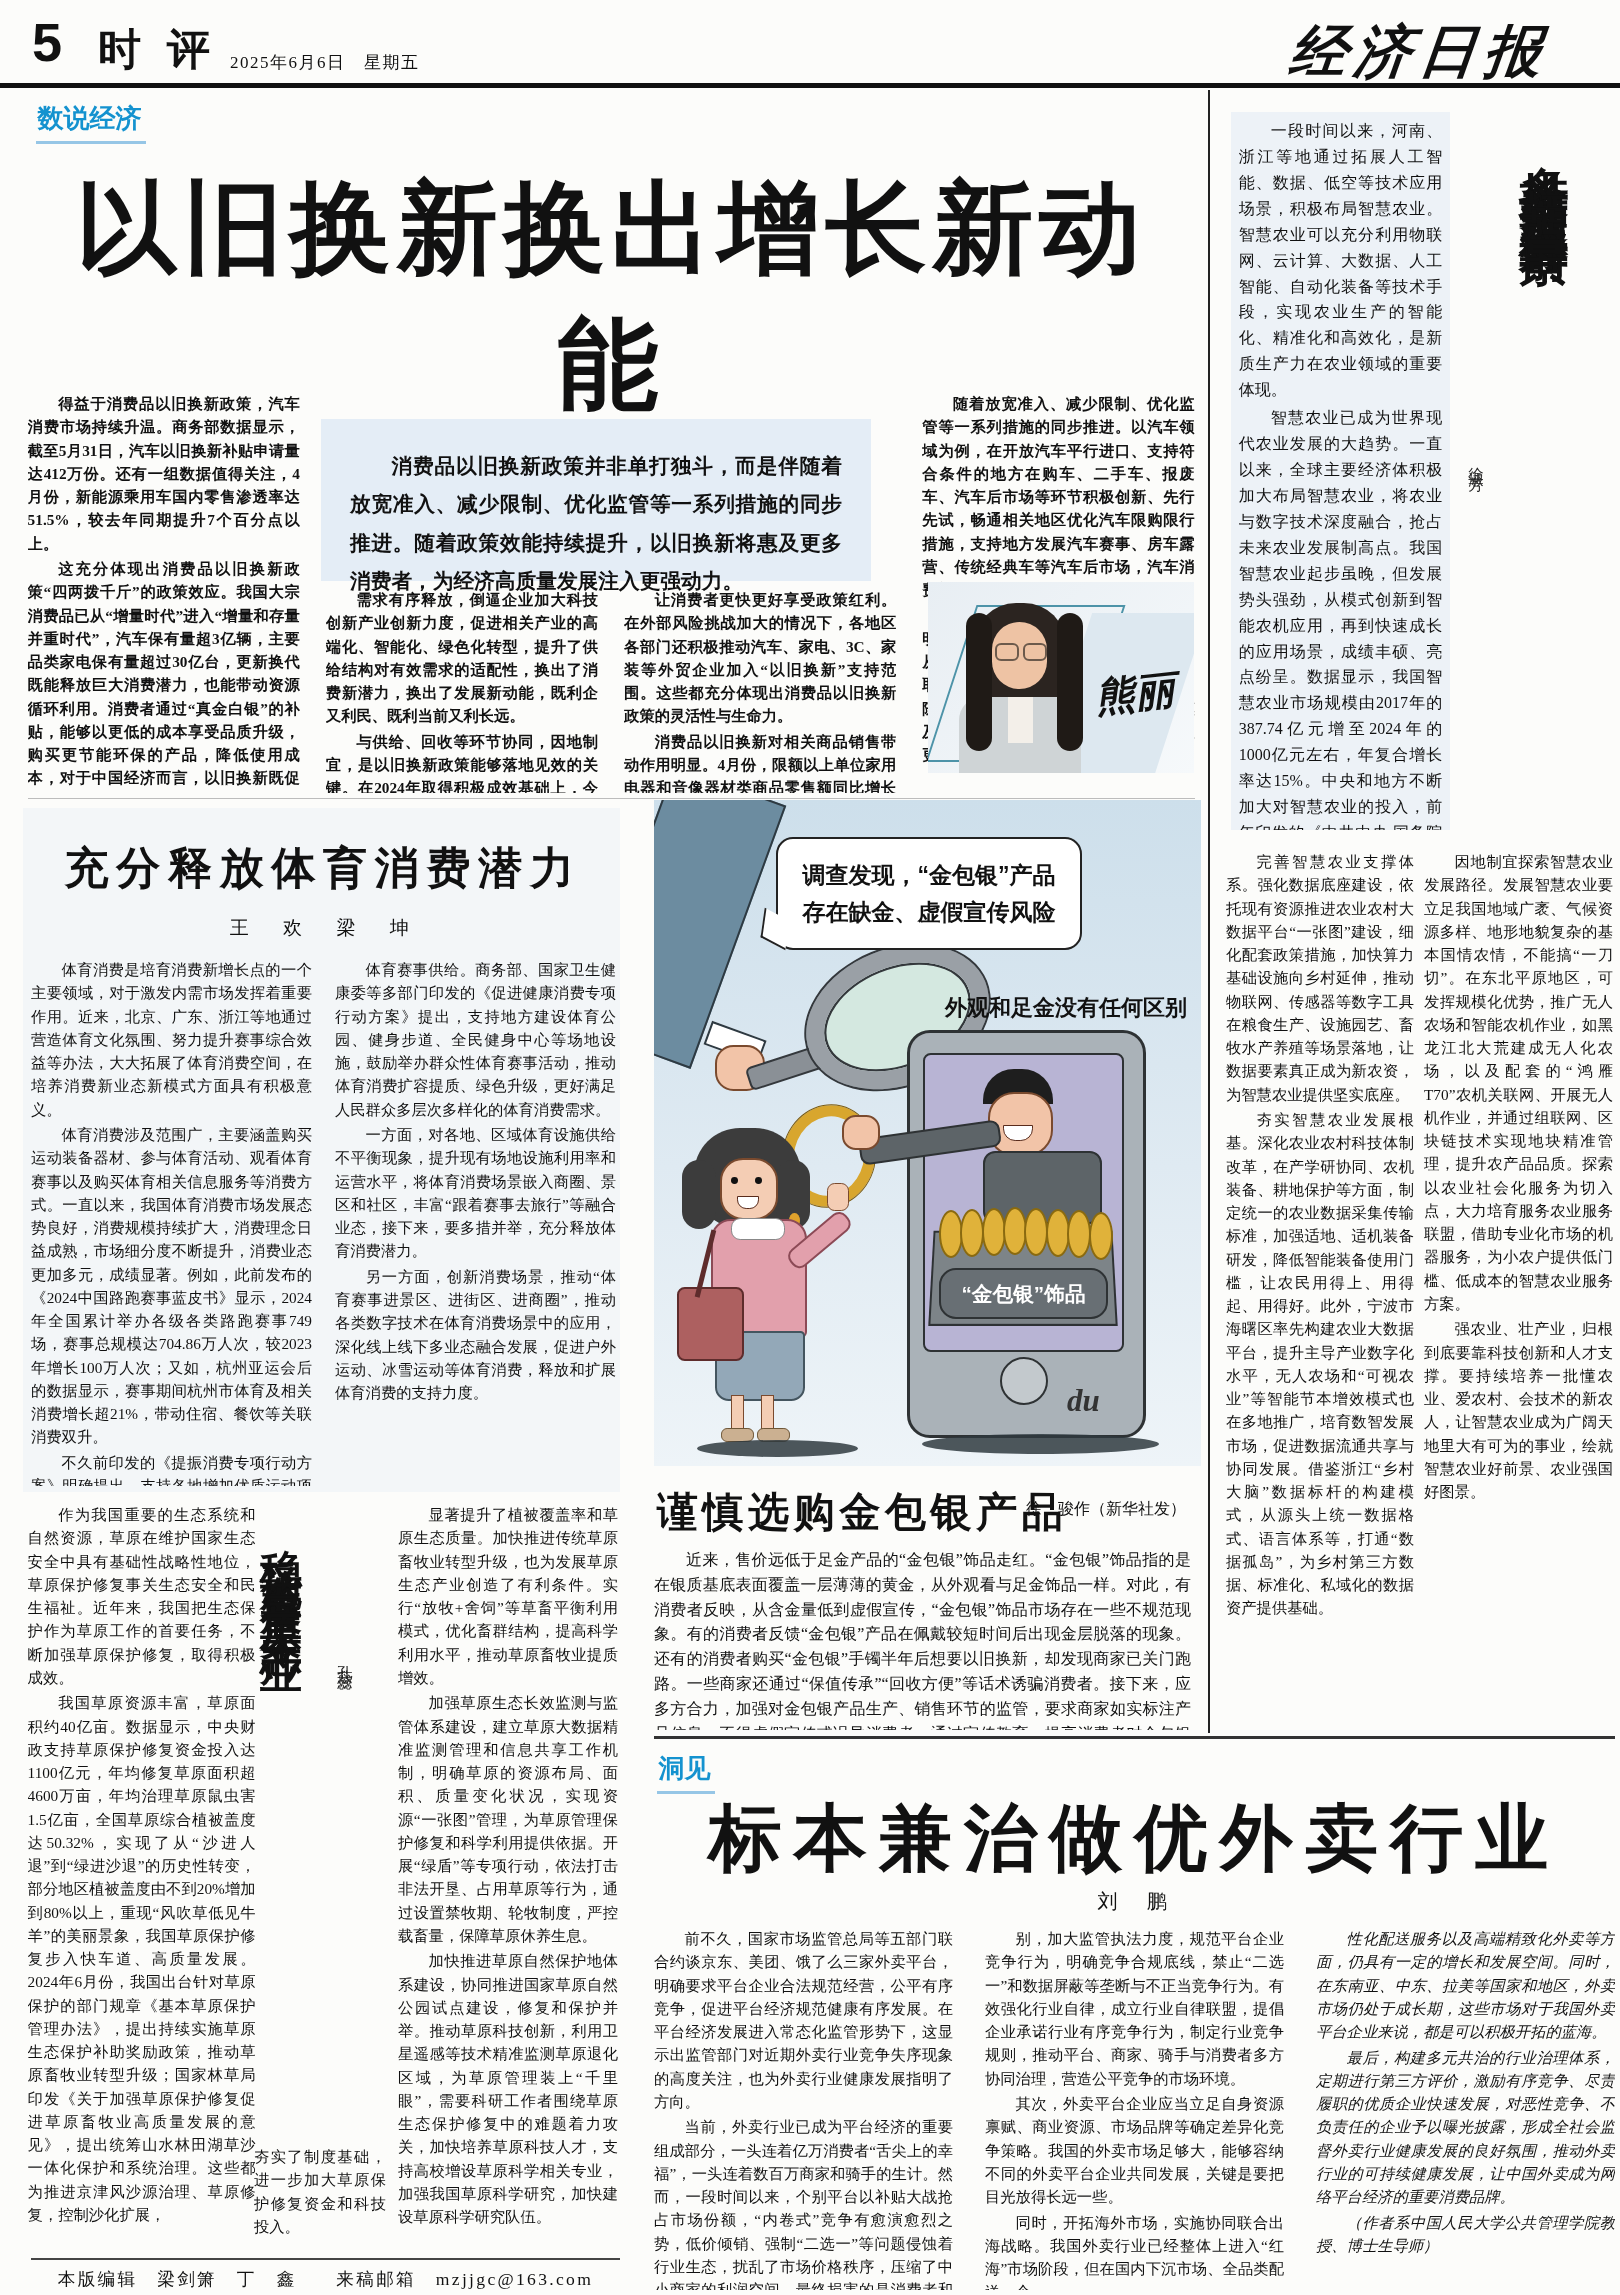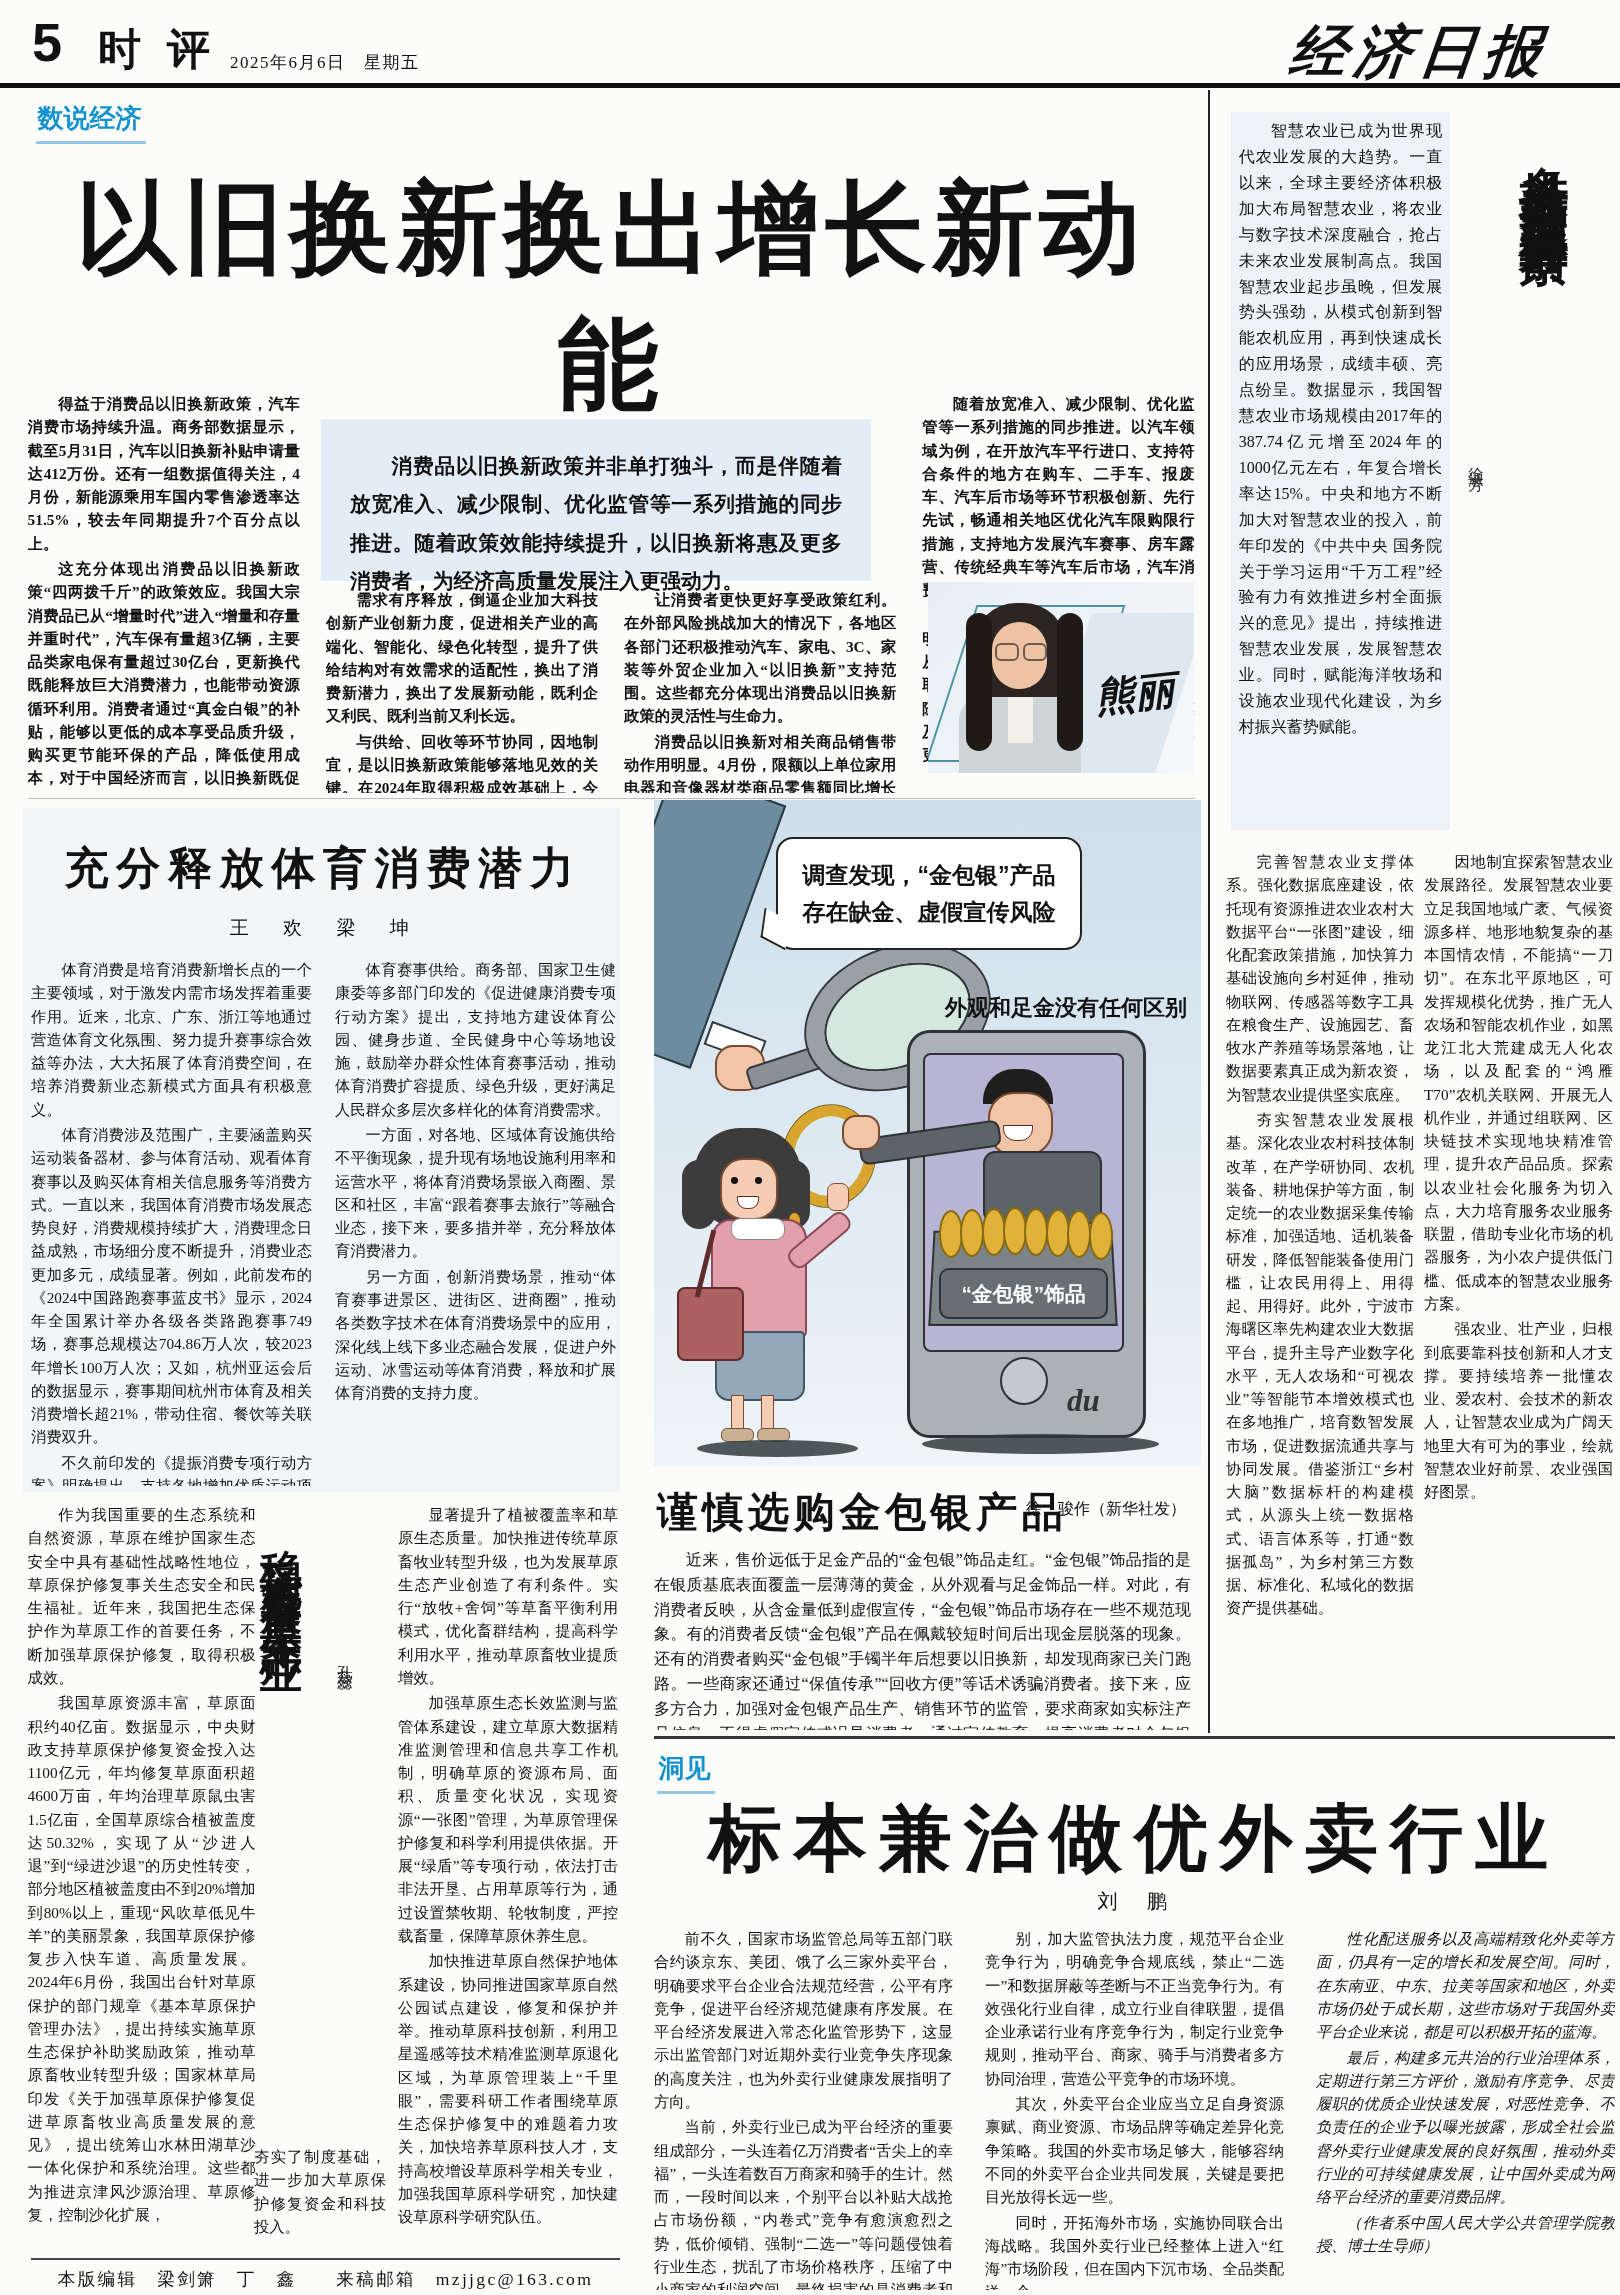--- a/index.html
+++ b/index.html
@@ -48,21 +48,21 @@
   .vert-author{font-size:15.3px;letter-spacing:4.6px;color:#222;}
   
   .cartoon{background:linear-gradient(180deg,#cddfeb 0%,#dfeaf2 55%,#eef4f8 100%);overflow:hidden;}
   .bubble{background:#fff;border:2.3px solid #222;border-radius:17px;
           font-family:"Liberation Sans","DejaVu Sans",sans-serif;
           font-weight:bold;font-size:23px;line-height:1.6;text-align:center;
           display:flex;align-items:center;justify-content:center;padding:7.7px 13.8px;box-sizing:border-box;}
   .bubble-tail{width:26px;height:26px;background:#fff;border-left:2.3px solid #222;border-bottom:2.3px solid #222;
                transform:rotate(28deg) skewX(20deg);}
   .cart-label{font-family:"Liberation Sans","DejaVu Sans",sans-serif;font-weight:bold;font-size:22px;}
-  .plate{background:#686f74;border:2.3px solid #2e3234;border-radius:10px;color:#fff;
+  .plate{background:#686f74;border:2.3px solid #2e3234;border-radius:17px;color:#fff;
          font-family:"Liberation Sans","DejaVu Sans",sans-serif;font-weight:bold;font-size:20.7px;
          display:flex;align-items:center;justify-content:center;}
   .coin{position:absolute;width:20px;height:44px;border-radius:50%;
         background:#e0b23a;border:2.3px solid #8a6a10;}
   .shadow{position:absolute;background:#2f3a40;border-radius:50%;opacity:.85;}
   .credit{font-size:16px;}
   
   .gold-title{font-size:41px;font-weight:900;letter-spacing:4.6px;
               font-family:"Liberation Sans","DejaVu Sans",sans-serif;}
   
@@ -256,20 +256,21 @@
     </div>
   <div class="col" style="height:363px;font-style:italic;">
       <p>性化配送服务以及高端精致化外卖等方面，仍具有一定的增长和发展空间。同时，在东南亚、中东、拉美等国家和地区，外卖市场仍处于成长期，这些市场对于我国外卖平台企业来说，都是可以积极开拓的蓝海。</p>
       <p>最后，构建多元共治的行业治理体系，定期进行第三方评价，激励有序竞争、尽责履职的优质企业快速发展，对恶性竞争、不负责任的企业予以曝光披露，形成全社会监督外卖行业健康发展的良好氛围，推动外卖行业的可持续健康发展，让中国外卖成为网络平台经济的重要消费品牌。</p>
       <p>（作者系中国人民大学公共管理学院教授、博士生导师）</p>
     </div>
 </div>
 
 <div class="abs vrule" style="left:1208px;top:90px;height:1643px;"></div>
 <div class="abs col body-21 shaded" style="left:1231px;top:112px;width:219px;height:718px;padding:6.1px 7.7px;box-sizing:border-box;line-height:1.62;">
+    <p>一段时间以来，河南、浙江等地通过拓展人工智能、数据、低空等技术应用场景，积极布局智慧农业。智慧农业可以充分利用物联网、云计算、大数据、人工智能、自动化装备等技术手段，实现农业生产的智能化、精准化和高效化，是新质生产力在农业领域的重要体现。</p>
     <p>智慧农业已成为世界现代农业发展的大趋势。一直以来，全球主要经济体积极加大布局智慧农业，将农业与数字技术深度融合，抢占未来农业发展制高点。我国智慧农业起步虽晚，但发展势头强劲，从模式创新到智能农机应用，再到快速成长的应用场景，成绩丰硕、亮点纷呈。数据显示，我国智慧农业市场规模由2017年的387.74亿元增至2024年的1000亿元左右，年复合增长率达15%。中央和地方不断加大对智慧农业的投入，前年印发的《中共中央 国务院关于学习运用“千万工程”经验有力有效推进乡村全面振兴的意见》提出，持续推进智慧农业发展，发展智慧农业。同时，赋能海洋牧场和设施农业现代化建设，为乡村振兴蓄势赋能。</p>
   </div>
 <div class="abs vert vert-author" style="left:1465px;top:455px;height:130px;">徐淑芳</div>
 <div class="abs vert vert-title-round" style="left:1512px;top:126px;height:723px;">多措并举打造智慧农业好前景</div>
 <div class="abs col body-20" style="left:1226px;top:850px;width:188px;height:874px;">
     <p>完善智慧农业支撑体系。强化数据底座建设，依托现有资源推进农业农村大数据平台“一张图”建设，细化配套政策措施，加快算力基础设施向乡村延伸，推动物联网、传感器等数字工具在粮食生产、设施园艺、畜牧水产养殖等场景落地，让数据要素真正成为新农资，为智慧农业提供坚实底座。</p>
     <p>夯实智慧农业发展根基。深化农业农村科技体制改革，在产学研协同、农机装备、耕地保护等方面，制定统一的农业数据采集传输标准，加强适地、适机装备研发，降低智能装备使用门槛，让农民用得上、用得起、用得好。此外，宁波市海曙区率先构建农业大数据平台，提升主导产业数字化水平，无人农场和“可视农业”等智能节本增效模式也在多地推广，培育数智发展市场，促进数据流通共享与协同发展。借鉴浙江“乡村大脑”数据标杆的构建模式，从源头上统一数据格式、语言体系等，打通“数据孤岛”，为乡村第三方数据、标准化、私域化的数据资产提供基础。</p>
   </div>
 <div class="abs col body-20" style="left:1424px;top:850px;width:189px;height:874px;">
     <p>因地制宜探索智慧农业发展路径。发展智慧农业要立足我国地域广袤、气候资源多样、地形地貌复杂的基本国情农情，不能搞“一刀切”。在东北平原地区，可发挥规模化优势，推广无人农场和智能农机作业，如黑龙江北大荒建成无人化农场，以及配套的“鸿雁T70”农机关联网、开展无人机作业，并通过组联网、区块链技术实现地块精准管理，提升农产品品质。探索以农业社会化服务为切入点，大力培育服务农业服务联盟，借助专业化市场的机器服务，为小农户提供低门槛、低成本的智慧农业服务方案。</p>

